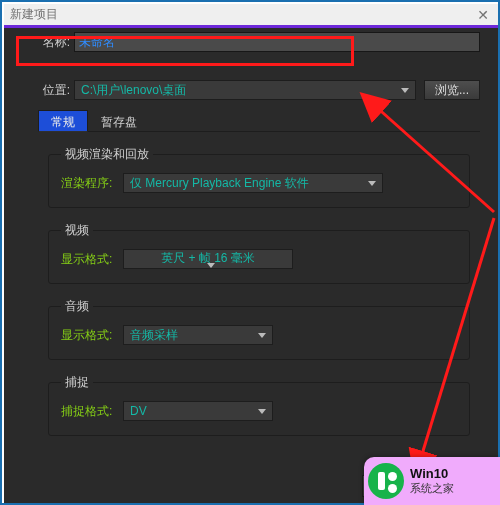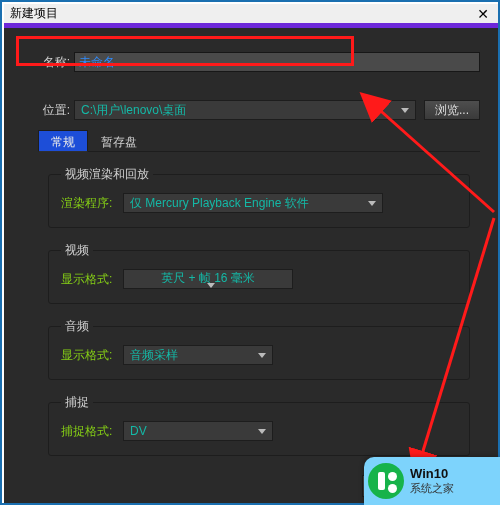--- a/index.html
+++ b/index.html
@@ -2,31 +2,31 @@
 <html><head>
 <meta charset="utf-8">
 <style>
   * { box-sizing: border-box; margin: 0; padding: 0; font-family: "Microsoft YaHei", Arial, sans-serif; }
   html, body { width: 500px; height: 505px; overflow: hidden; background: #fff; }
 
   .outer-blue { border: 2px solid #1a6fb0; width: 500px; height: 505px; position: relative; }
   .window { position: absolute; left: 2px; top: 2px; width: 494px; height: 499px; background: #2a2a2a; color: #c9c9c9; font-size: 12px; }
 
   .titlebar {
-    height: 24px; background: #efefef; color: #000000;
+    height: 24px; background: #efefef; color: #737373;
     display: flex; align-items: center; padding: 0 6px;
-    border-bottom: 5px solid #6d28d9;
+    border-bottom: 3px solid #6d28d9;
   }
   .titlebar .title { flex: 1; font-size: 12px; }
   .titlebar .close {
     width: 18px; height: 18px; line-height: 18px; text-align: center;
     font-size: 14px; cursor: pointer;
   }
 
-  .body { padding: 22px 18px 10px 34px; position: relative; height: calc(100% - 24px); }
+  .body { padding: 2px 18px 10px 34px; position: relative; height: calc(100% - 24px); }
 
   .row { display: flex; align-items: center; margin-bottom: 10px; position: relative; }
   .row-label { width: 36px; text-align: right; padding-right: 4px; color: #cfcfcf; font-size: 12px; }
 
   .name-input-wrap {
     flex: 1; height: 20px; background: #4a4a4a;
     border: 1px solid #171717; display: flex; align-items: center; padding: 0 4px;
   }
   .name-input { color: #2f8cff; font-size: 12px; }
 
@@ -86,21 +86,21 @@
     border-top: 5px solid #bbb; margin-left: 6px;
   }
   .dd-wide { width: 260px; }
   .dd-med  { width: 170px; flex-direction: column; }
   .dd-small{ width: 150px; }
 
   svg.arrow { position: absolute; left: 0; top: 0; pointer-events: none; }
 
   .badge {
     position: absolute; right: -2px; bottom: -2px; width: 136px; height: 48px;
-    background: #7dd3fc; border-top-left-radius: 10px;
+    background: #f0abfc; border-top-left-radius: 10px;
     display: flex; align-items: center; padding-left: 4px;
     box-shadow: -1px -1px 4px rgba(0,0,0,.25);
   }
   .badge .logo {
     width: 36px; height: 36px; border-radius: 50%;
     background: #17b34a; position: relative; margin-right: 6px;
     flex-shrink: 0;
   }
   .badge .logo::before, .badge .logo::after {
     content: ""; position: absolute; background: #fff;

